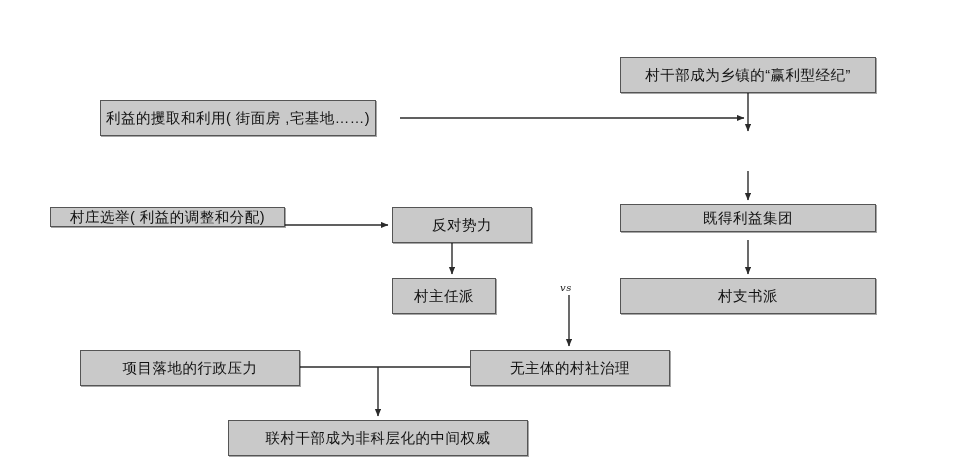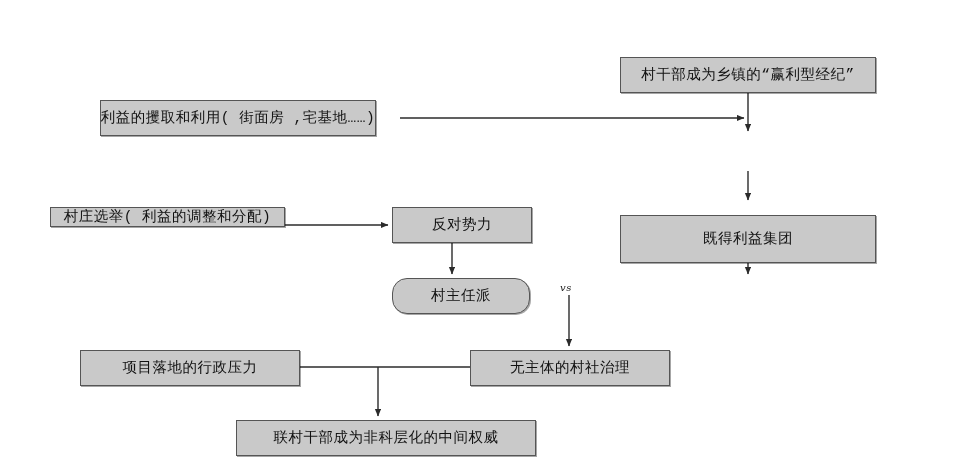--- a/index.html
+++ b/index.html
@@ -24,21 +24,21 @@
     border: 1px solid #555555;
     box-shadow: 1px 1px 0 rgba(0,0,0,0.35);
     display: flex;
     align-items: center;
     justify-content: center;
     color: #111111;
     font-size: 14.5px;
     letter-spacing: 0.5px;
     white-space: nowrap;
     line-height: 1;
-    font-family: Liberation Mono, monospace;
+    font-family: Liberation Sans, sans-serif;
   }
   .vs-label {
     position: absolute;
     color: #1a1a1a;
     font-size: 10px;
     font-family: "DejaVu Serif", "Liberation Serif", serif;
     letter-spacing: 0.5px;
     white-space: nowrap;
     font-style: italic;
   }
@@ -97,36 +97,39 @@
 
 
   <div class="node" style="left:50px; top:207px; width:235px; height:20px;">
     <span>村庄选举( 利益的调整和分配)</span>
   </div>
 
   <div class="node" style="left:392px; top:207px; width:140px; height:36px;">
     <span>反对势力</span>
   </div>
 
-  <div class="node" style="left:620px; top:204px; width:256px; height:48px;margin-top:11px;">
+  <div class="node" style="left:620px; top:204px; width:256px; height:28px;">
     <span>既得利益集团</span>
   </div>
 
-  <div class="node" style="left:392px; top:278px; width:138px; height:36px;border-radius:15px;">
+  <div class="node" style="left:392px; top:278px; width:104px; height:36px;">
     <span>村主任派</span>
   </div>
 
+  <div class="node" style="left:620px; top:278px; width:256px; height:36px;">
+    <span>村支书派</span>
+  </div>
 
   <div class="node" style="left:470px; top:350px; width:200px; height:36px;">
     <span>无主体的村社治理</span>
   </div>
 
   <div class="node" style="left:80px; top:350px; width:220px; height:36px;">
     <span>项目落地的行政压力</span>
   </div>
 
-  <div class="node" style="left:228px; top:420px; width:300px; height:36px;margin-left:8px;">
+  <div class="node" style="left:228px; top:420px; width:300px; height:36px;">
     <span>联村干部成为非科层化的中间权威</span>
   </div>
 
   <div class="vs-label" style="left:560px; top:282px;">vs</div>
 
 </div>
 
 </body></html>

